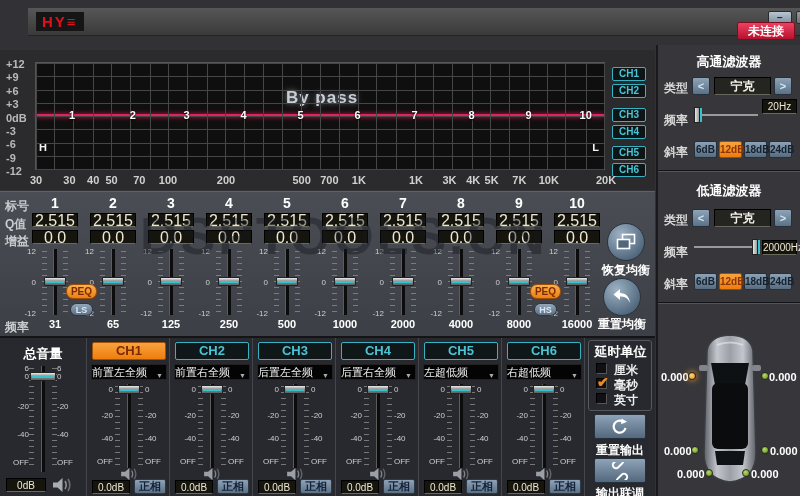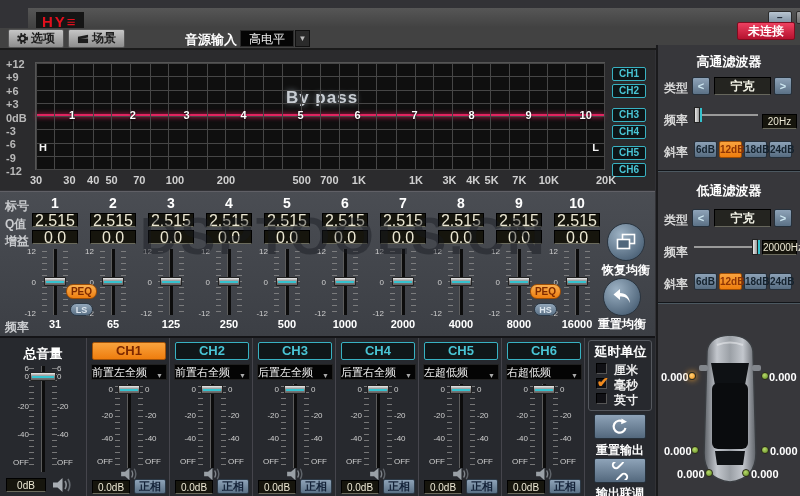--- a/index.html
+++ b/index.html
@@ -146,33 +146,20 @@
 <body>
 
 <div id="win">
 
   <div id="titlebar">
     <span id="logo">HY≡</span>
     <div id="btn-min" class="winbtn">−</div>
     <div id="btn-close" class="winbtn">✕</div>
   </div>
 
-  <div id="toolbar">
-    <div class="toolbtn" style="left:8px;"><svg width="11" height="11" viewBox="0 0 12 12">
-          <circle cx="6" cy="6" r="3" fill="none" stroke="#1d1d1d" stroke-width="2"></circle>
-          <circle cx="6" cy="6" r="5" fill="none" stroke="#1d1d1d" stroke-width="2" stroke-dasharray="2 2.1"></circle>
-        </svg><span>选项</span></div>
-    <div class="toolbtn" style="left:68px;"><svg width="12" height="11" viewBox="0 0 13 12">
-          <path d="M1,4 l11,-2.2 0,3 -11,2.2z" fill="#1d1d1d"></path>
-          <rect x="1" y="6" width="11" height="5" fill="#1d1d1d"></rect>
-        </svg><span>场景</span></div>
-    <span id="src-label">音源输入</span>
-    <div id="src-value">高电平</div>
-    <div id="src-arrow">▼</div>
-  </div>
   <div id="connect">未连接</div>
 
   <div id="graph-panel">
     <div id="plot">
       <div id="eq-line"></div>
       <span id="bypass">By pass</span>
       <span class="hl-mark" style="left:3px;">H</span>
       <span class="hl-mark" style="right:5px;">L</span>
     <div class="vline" style="left: 0%;"></div>
         <div class="vline" style="left: 3.23033%;"></div>
@@ -240,21 +227,21 @@
       <div class="ylab" style="top: 61.6px;">0dB</div>
       <div class="ylab" style="top: 75px;">-3</div>
       <div class="ylab" style="top: 88.4px;">-6</div>
       <div class="ylab" style="top: 101.8px;">-9</div>
       <div class="ylab" style="top: 115.2px;">-12</div>
       <div class="xlab" style="left: 36px;">30</div>
       <div class="xlab" style="left: 69.4573px;">30</div>
       <div class="xlab" style="left: 93.1957px;">40</div>
       <div class="xlab" style="left: 111.609px;">50</div>
       <div class="xlab" style="left: 139.373px;">70</div>
-      <div class="xlab" style="left: 175px;">100</div>
+      <div class="xlab" style="left: 168px;">100</div>
       <div class="xlab" style="left: 226px;">200</div>
       <div class="xlab" style="left: 259.457px; margin-top: 24px;">300</div>
       <div class="xlab" style="left: 301.609px;">500</div>
       <div class="xlab" style="left: 329.373px;">700</div>
       <div class="xlab" style="left: 358.804px;">1K</div>
       <div class="xlab" style="left: 416px;">1K</div>
       <div class="xlab" style="left: 449.457px;">3K</div>
       <div class="xlab" style="left: 473.196px;">4K</div>
       <div class="xlab" style="left: 491.609px;">5K</div>
       <div class="xlab" style="left: 519.373px;">7K</div>
@@ -683,21 +670,21 @@
     <div class="flt-title" style="top:8px;">高通滤波器</div>
     <span class="flt-lab" style="top:35px;">类型</span>
     <div class="arrbtn" style="left:34px; top:32px;">&lt;</div>
     <div class="typebox" style="left:56px; top:32px;">宁克</div>
     <div class="arrbtn" style="left:116px; top:32px;">&gt;</div>
     <span class="flt-lab" style="top:67px;">频率</span>
     <div class="hslider" style="left:36px; top:62px; width:64px;">
       <div class="line"></div>
         <div class="hhandle" style="left:0;"></div>
     </div>
-    <div class="freqbox" style="left:104px; top:69px;text-align:center;">20Hz</div>
+    <div class="freqbox" style="left:104px; top:54px;text-align:center;">20Hz</div>
     <span class="flt-lab" style="top:99px;">斜率</span>
     <div id="hpf-slopes"></div>
     <div class="hgroove" style="top:125px;"></div>
 
     <div class="flt-title" style="top:137px;">低通滤波器</div>
     <span class="flt-lab" style="top:167px;">类型</span>
     <div class="arrbtn" style="left:34px; top:164px;">&lt;</div>
     <div class="typebox" style="left:56px; top:164px;">宁克</div>
     <div class="arrbtn" style="left:116px; top:164px;">&gt;</div>
     <span class="flt-lab" style="top:199px;">频率</span>

